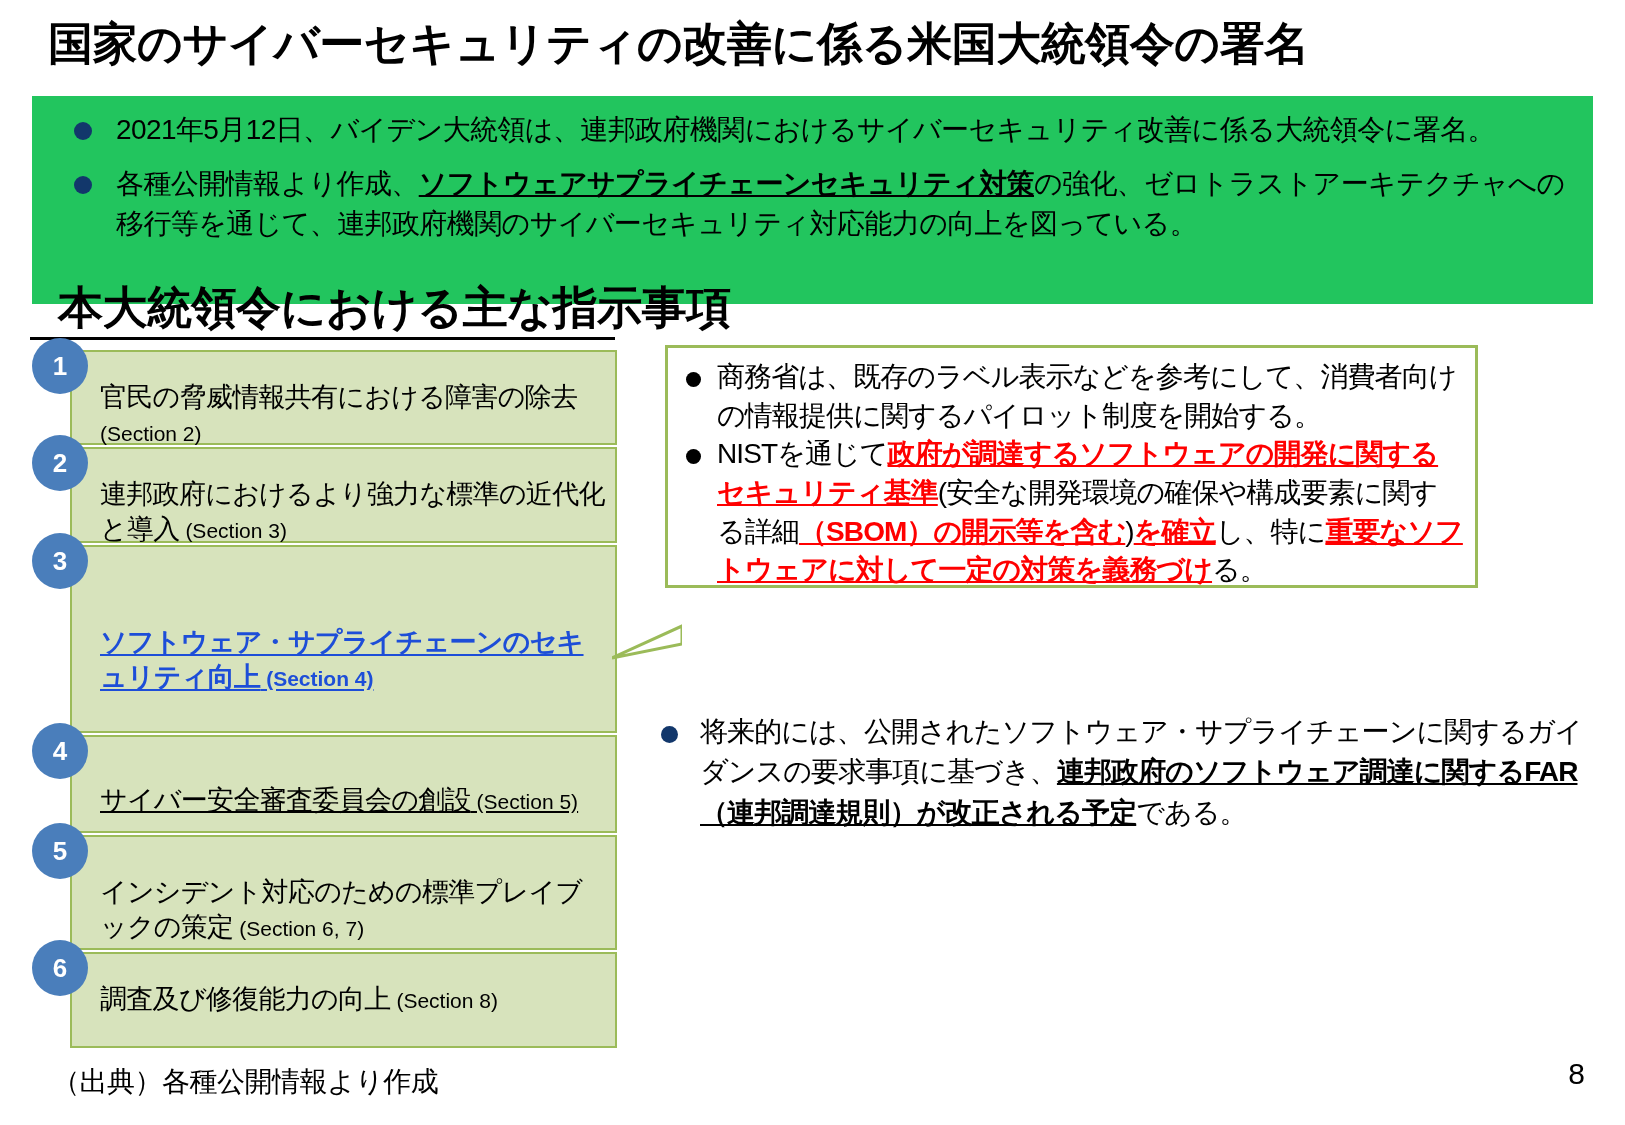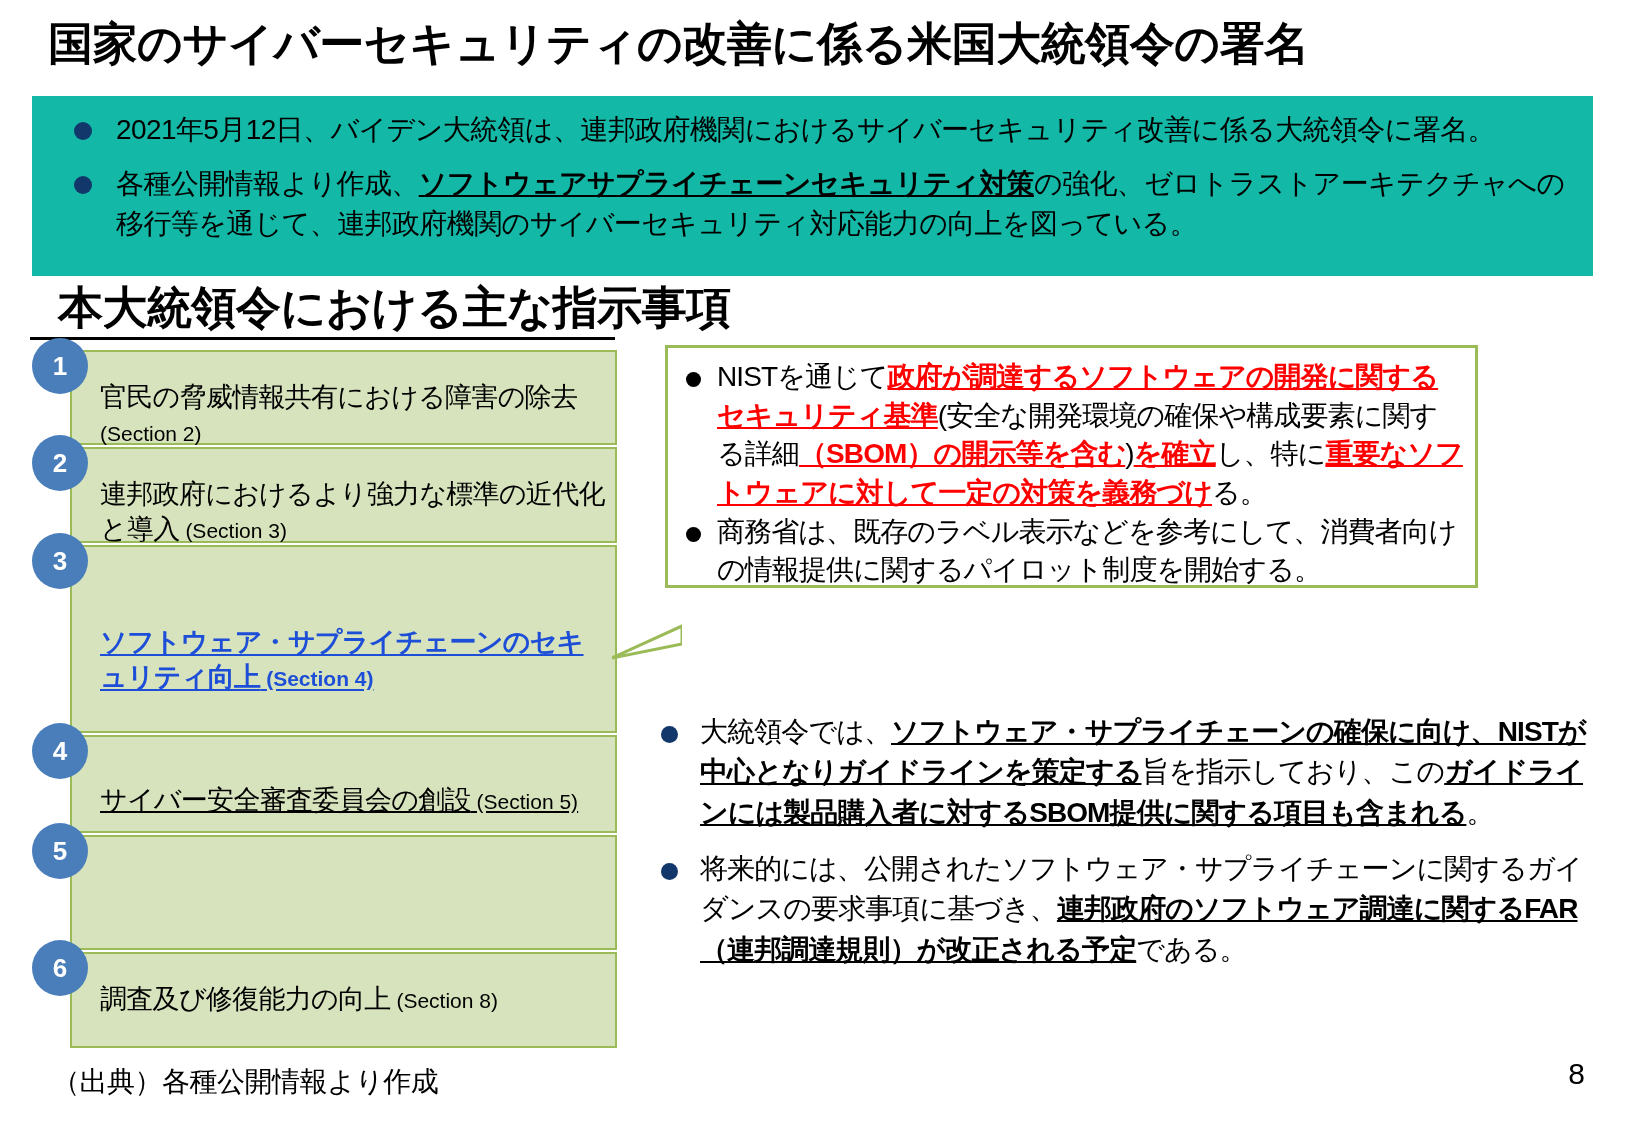--- a/index.html
+++ b/index.html
@@ -28,22 +28,22 @@
     line-height: 1.15;
     white-space: nowrap;
   }
 
   
   #summary-banner {
     position: absolute;
     left: 32px;
     top: 96px;
     width: 1561px;
-    height: 180px;
-    background: #14b8a6;
+    height: 208px;
+    background: #22c55e;
     box-sizing: border-box;
     padding: 14px 18px 1px 18px;
   }
   .banner-row {
     display: flex;
     align-items: flex-start;
     margin-bottom: 14px;
   }
   .banner-row:last-child { margin-bottom: 0; }
   .banner-bullet {
@@ -273,49 +273,46 @@
       <div class="directive-text highlight" style="top: 80px;"><span>ソフトウェア・サプライチェーンのセキュリティ向上</span><span class="sec"> (Section 4)</span></div>
       <div class="directive-num">3</div>
     </div>
     <div class="directive" style="top: 385px; height: 98px;">
       <div class="directive-box"></div>
       <div class="directive-text" style="top: 48px; text-decoration: underline;"><span>サイバー安全審査委員会の創設</span><span class="sec"> (Section 5)</span></div>
       <div class="directive-num">4</div>
     </div>
     <div class="directive" style="top: 485px; height: 115px;">
       <div class="directive-box"></div>
+      <div class="directive-text" style="top: 40px;"><span>インシデント対応のための標準プレイブックの策定</span><span class="sec"> (Section 6, 7)</span></div>
       <div class="directive-num">5</div>
     </div>
     <div class="directive" style="top: 602px; height: 96px;">
       <div class="directive-box"></div>
       <div class="directive-text" style="top: 30px;"><span>調査及び修復能力の向上</span><span class="sec"> (Section 8)</span></div>
       <div class="directive-num">6</div>
     </div>
   </div>
 
 <svg id="callout-connector" viewBox="0 0 70 70" preserveAspectRatio="none">
   <polygon points="0,62 70,30 70,48" fill="#ffffff" stroke="#9bbb59" stroke-width="3"></polygon>
 </svg>
 
 <div id="callout-panel">
   <div class="callout-row">
     <span class="callout-bullet"></span>
-    <div class="callout-text" id="callout-text-0"><span>NISTを通じて</span><span class="red-u">政府が調達するソフトウェアの開発に関するセキュリティ基準</span><span>(安全な開発環境の確保や構成要素に関する詳細</span><span class="red-u">（SBOM）の開示等を含む</span><span>)</span><span class="red-u">を確立</span><span>し、特に</span><span class="red-u">重要なソフトウェアに対して一定の対策を義務づけ</span><span>る。</span></div>
+    <div class="callout-text" id="callout-text-1"><span>商務省は、既存のラベル表示などを参考にして、消費者向けの情報提供に関するパイロット制度を開始する。</span></div>
   </div>
   <div class="callout-row">
     <span class="callout-bullet"></span>
-    <div class="callout-text" id="callout-text-1"><span>商務省は、既存のラベル表示などを参考にして、消費者向けの情報提供に関するパイロット制度を開始する。</span></div>
+    <div class="callout-text" id="callout-text-0"><span>NISTを通じて</span><span class="red-u">政府が調達するソフトウェアの開発に関するセキュリティ基準</span><span>(安全な開発環境の確保や構成要素に関する詳細</span><span class="red-u">（SBOM）の開示等を含む</span><span>)</span><span class="red-u">を確立</span><span>し、特に</span><span class="red-u">重要なソフトウェアに対して一定の対策を義務づけ</span><span>る。</span></div>
   </div>
 </div>
 
 <div id="lower-bullets">
   <div class="lower-row">
     <span class="lower-bullet"></span>
-    <div class="lower-text" id="lower-text-0"><span>大統領令では、</span><span class="blk-u">ソフトウェア・サプライチェーンの確保に向け、NISTが中心となりガイドラインを策定する</span><span>旨を指示しており、この</span><span class="blk-u">ガイドラインには製品購入者に対するSBOM提供に関する項目も含まれる</span><span>。</span></div>
-  </div>
-  <div class="lower-row">
-    <span class="lower-bullet"></span>
     <div class="lower-text" id="lower-text-1"><span>将来的には、公開されたソフトウェア・サプライチェーンに関するガイダンスの要求事項に基づき、</span><span class="blk-u">連邦政府のソフトウェア調達に関するFAR（連邦調達規則）が改正される予定</span><span>である。</span></div>
   </div>
 </div>
 
 <div id="source-note">（出典）各種公開情報より作成</div>
 <div id="page-number">8</div>
 
 </body></html>

